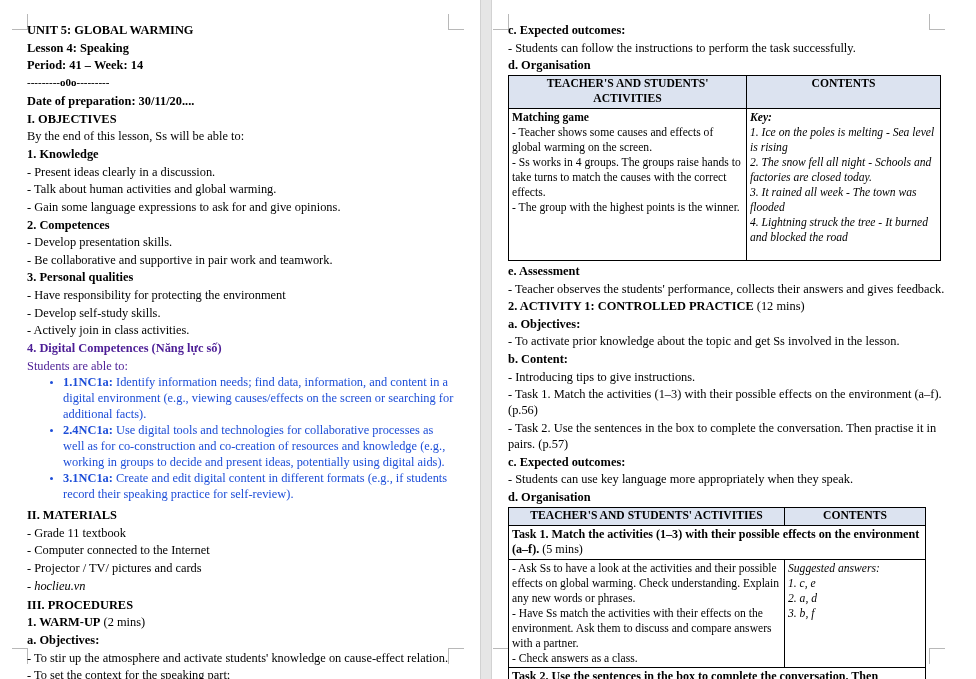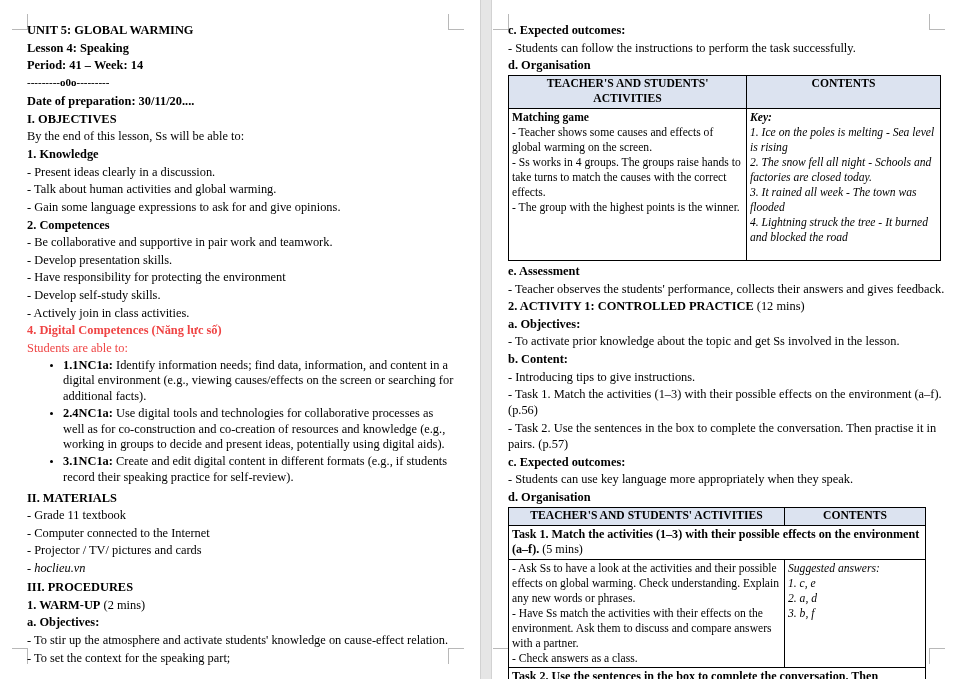--- a/index.html
+++ b/index.html
@@ -28,23 +28,23 @@
   .mk.bl .h{left:0;top:0;}    .mk.bl .v{left:15px;top:0;}
   .mk.br .h{left:0;top:0;}    .mk.br .v{left:0;top:0;}
 
   .body{position:absolute;left:27px;top:22px;width:427px;}
   .page-right .body{left:16px;top:22px;width:449px;}
 
   p{margin:0 0 1.5px 0;font-size:12.4px;line-height:1.30;}
   .ctr{text-align:left;}
   .b{font-weight:bold;}
   .i{font-style:italic;}
-  .red{color:#ef4444;}
+  .red{color:#4c1d95;}
   ul{margin:0 0 0 0;padding-left:36px;list-style:disc;}
-  li{font-size:12.4px;line-height:1.28;color:#000000;margin-bottom:0.5px;}
+  li{font-size:12.4px;line-height:1.28;color:#1d4ed8;margin-bottom:0.5px;}
   li::marker{font-size:10px;}
 
   table{border-collapse:collapse;width:100%;table-layout:fixed;margin-top:1px;}
   table td,table th{border:1px solid #000;vertical-align:top;padding:1px 3px;font-size:11.6px;line-height:1.28;}
   th{background:#dce3f0;font-weight:bold;font-size:12.6px;padding:2px 3px;}
   .t1{width:432px;}
   .t2{width:417px;}
   .cellp{margin:0;font-size:11.6px;line-height:1.30;}
   .taskrow{font-weight:bold;font-size:12.1px;}
   .nobold{font-weight:normal;}
@@ -82,23 +82,24 @@
       <p class="b">Date of preparation: 30/11/20....</p>
       <p class="b">I. OBJECTIVES</p>
       <p>By the end of this lesson, Ss will be able to:</p>
 
       <p class="b">1. Knowledge</p>
       <p>- Present ideas clearly in a discussion.</p>
       <p>- Talk about human activities and global warming.</p>
       <p>- Gain some language expressions to ask for and give opinions.</p>
 
       <p class="b">2. Competences</p>
+      <p>- Develop presentation skills.</p>
       <p>- Be collaborative and supportive in pair work and teamwork.</p>
-      <p>- Develop presentation skills.</p>
-
+
+      <p class="b">3. Personal qualities</p>
       <p>- Have responsibility for protecting the environment</p>
       <p>- Develop self-study skills.</p>
       <p>- Actively join in class activities.</p>
 
       <p class="b red">4. Digital Competences (Năng lực số)</p>
       <p class="red">Students are able to:</p>
       <ul>
         <li><span class="b">1.1NC1a:</span><span> Identify information needs; find data, information, and content in a digital environment (e.g., viewing causes/effects on the screen or searching for additional facts).</span></li>
         <li><span class="b">2.4NC1a:</span><span> Use digital tools and technologies for collaborative processes as well as for co-construction and co-creation of resources and knowledge (e.g., working in groups to decide and present ideas, potentially using digital aids).</span></li>
         <li><span class="b">3.1NC1a:</span><span> Create and edit digital content in different formats (e.g., if students record their speaking practice for self-review).</span></li>

